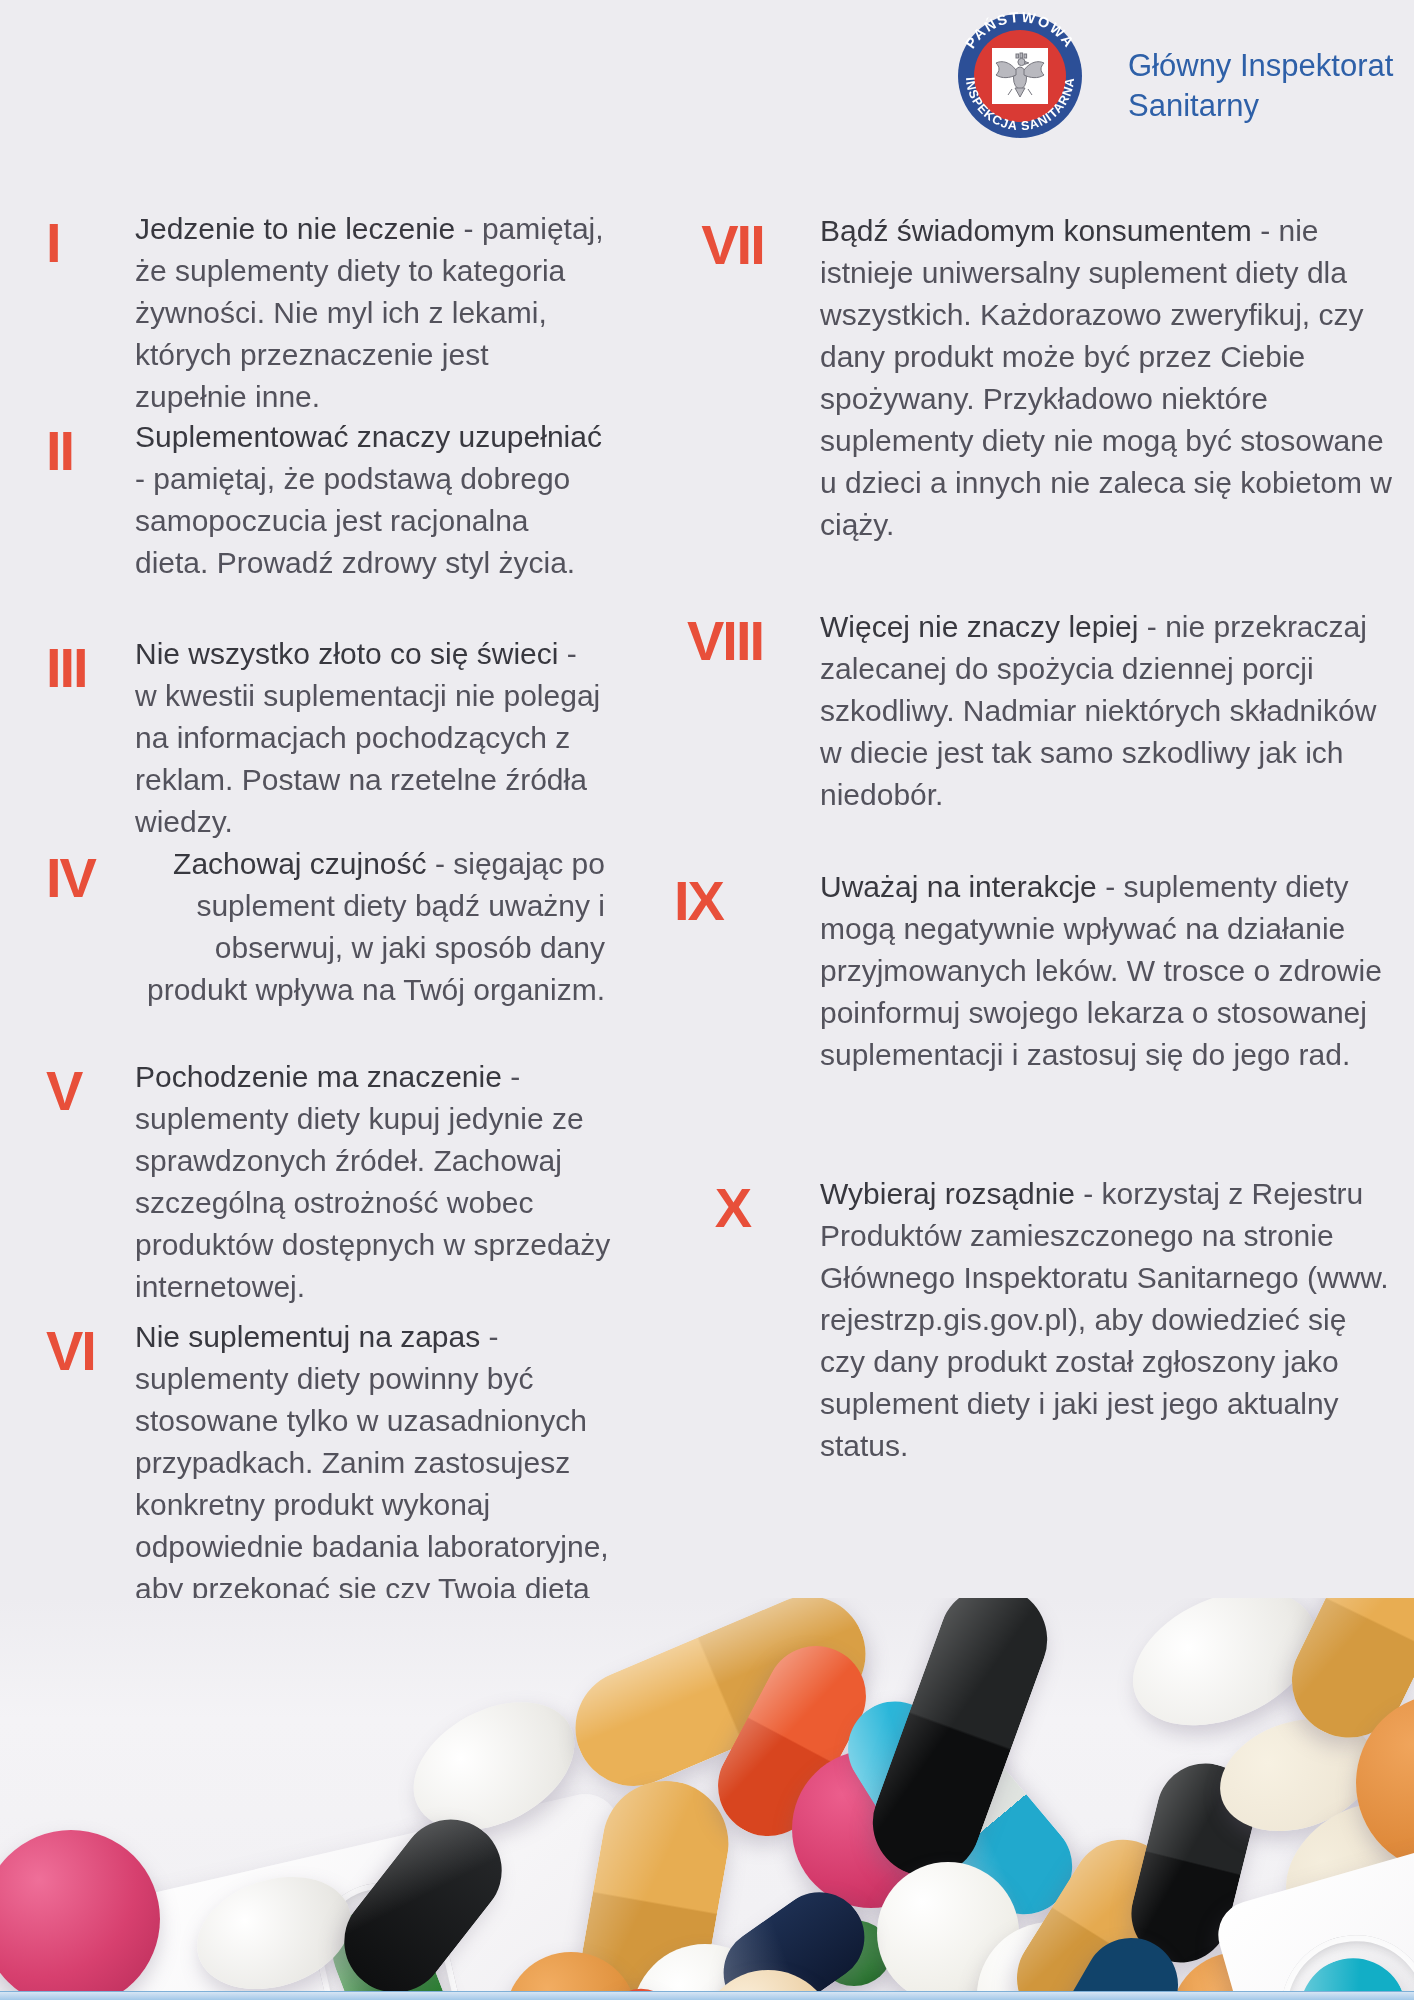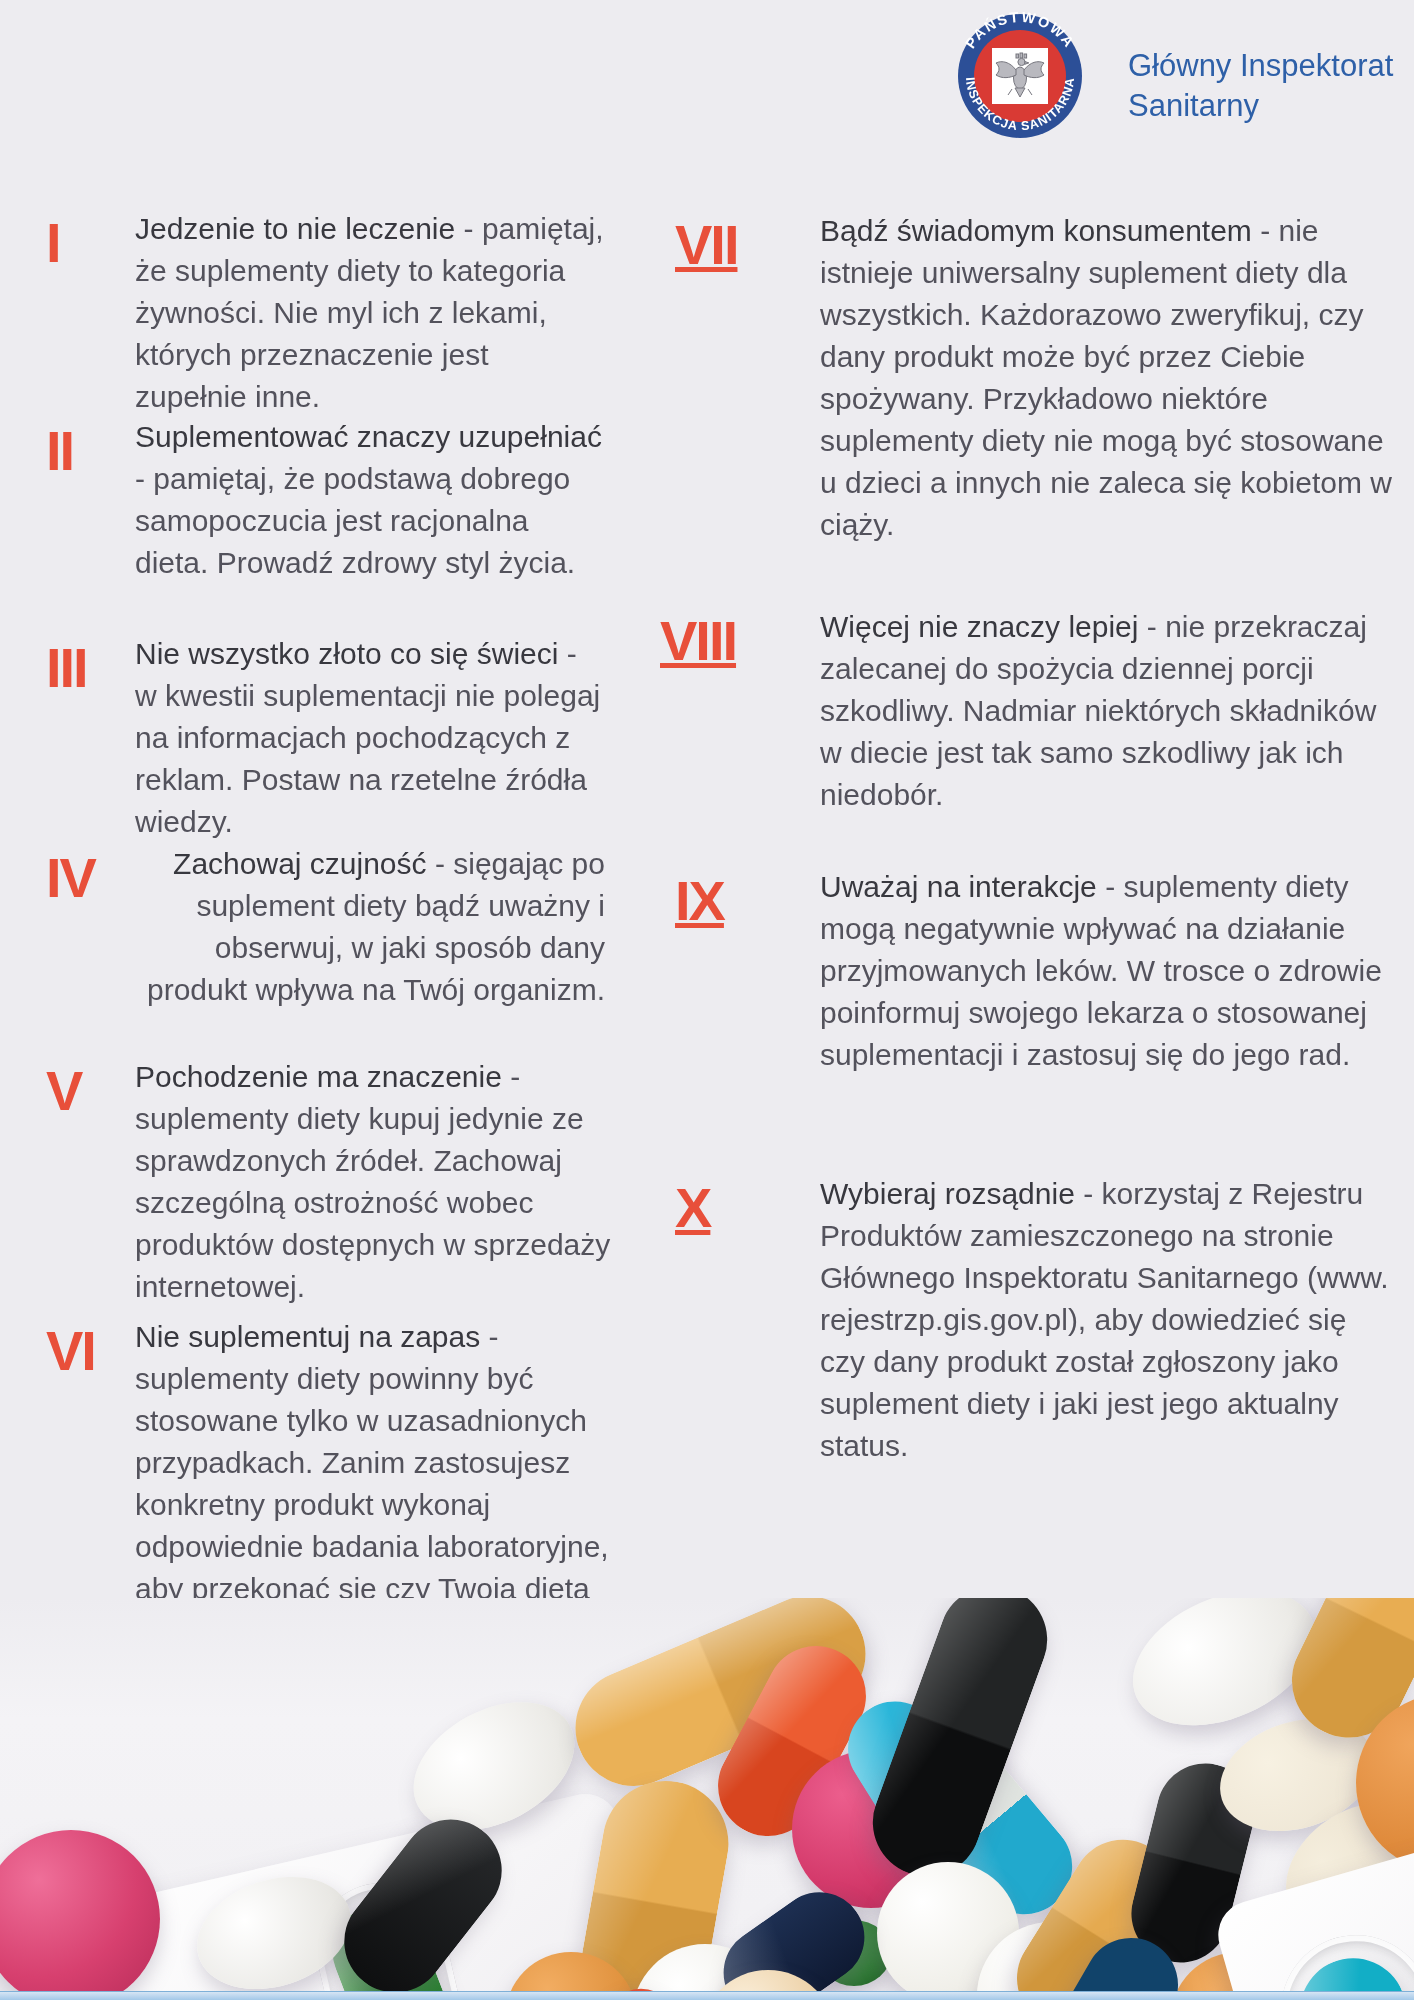--- a/index.html
+++ b/index.html
@@ -7,21 +7,21 @@
   .poster{position:relative;width:1414px;height:2000px;background:#edecf0;overflow:hidden;margin:0 auto;}
 
   
   .title{position:absolute;left:62px;top:34px;font-size:67px;font-weight:800;letter-spacing:-1.5px;color:#15539e;line-height:1;}
   .org{position:absolute;left:1128px;top:46px;font-size:31px;line-height:40px;color:#2e60a8;font-weight:400;}
   .logo{position:absolute;left:956px;top:12px;width:128px;height:128px;}
 
   
   .item{position:absolute;}
   .numeral{position:absolute;color:#e84f3a;font-weight:800;font-size:56px;line-height:0.95;letter-spacing:-2px;}
-  .numeral.r{text-align:left;text-decoration:underline;}
+  .numeral.r{text-align:center;}
   .itext{position:absolute;margin:0;font-size:30px;line-height:42px;color:#53525c;}
   .itext .h{font-weight:400;color:#38383f;}
 
   
   .photo{position:absolute;left:0;top:1598px;width:1414px;height:402px;overflow:hidden;
          background:linear-gradient(180deg,#edecf0 0%,#f4f3f6 30%,#f1f0f3 100%);}
   .pill{position:absolute;box-shadow:0 10px 20px rgba(110,100,125,.28);}
   .cap{border-radius:999px;}
   .rnd{border-radius:50%;}
   .blister{background:linear-gradient(150deg,#ffffff,#eceaee);border-radius:34px;
@@ -128,21 +128,21 @@
 
   <div class="item">
     <div class="numeral r" style="left:660px;top:614px;width:130px;">VIII</div>
     <p class="itext" style="left:820px;top:606px;width:572px;">
       <span class="h">Więcej nie znaczy lepiej</span>
       <span class="b">- nie przekraczaj zalecanej do spożycia dziennej porcji szkodliwy. Nadmiar niektórych składników w diecie jest tak samo szkodliwy jak ich niedobór.</span>
     </p>
   </div>
 
   <div class="item">
-    <div class="numeral r" style="left:675px;top:874px;width:115px;">IX</div>
+    <div class="numeral r" style="left:641px;top:874px;width:115px;">IX</div>
     <p class="itext" style="left:820px;top:866px;width:572px;">
       <span class="h">Uważaj na interakcje</span>
       <span class="b">- suplementy diety mogą negatywnie wpływać na działanie przyjmowanych leków. W trosce o zdrowie poinformuj swojego lekarza o stosowanej suplementacji i zastosuj się do jego rad.</span>
     </p>
   </div>
 
   <div class="item">
     <div class="numeral r" style="left:675px;top:1181px;width:115px;">X</div>
     <p class="itext" style="left:820px;top:1173px;width:572px;">
       <span class="h">Wybieraj rozsądnie</span>

